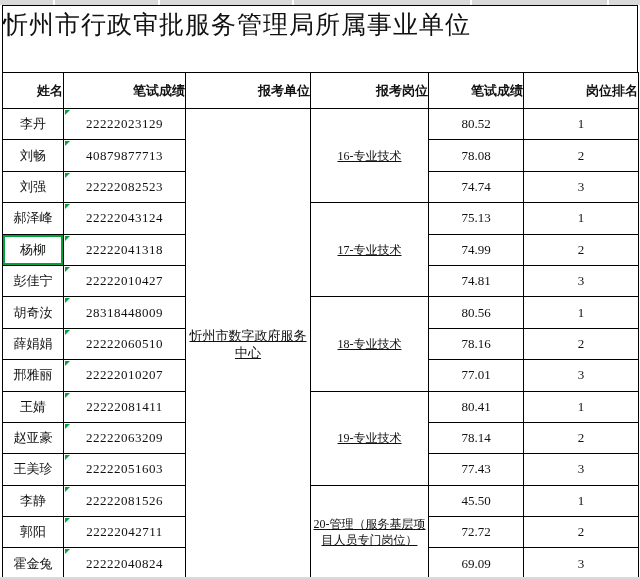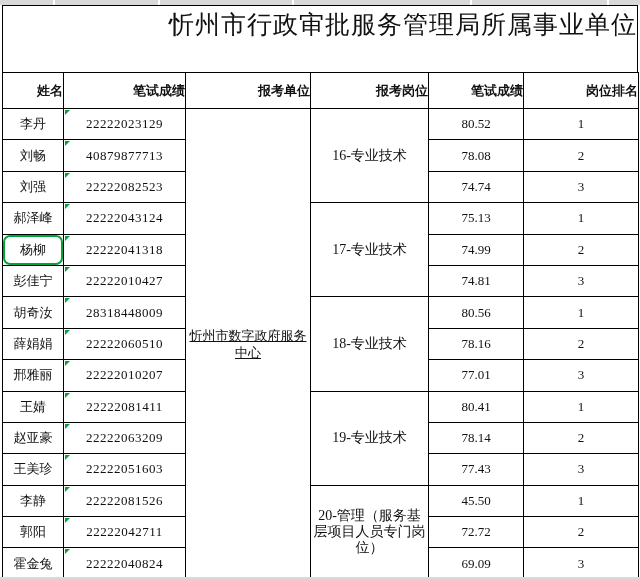--- a/index.html
+++ b/index.html
@@ -6,32 +6,32 @@
   * { margin:0; padding:0; box-sizing:border-box; }
   html,body { width:640px; height:579px; background:#ffffff; overflow:hidden; }
   body { font-family:"Liberation Serif","DejaVu Serif",serif; color:#111; position:relative; }
 
   .top-strip { position:absolute; left:0; top:0; width:640px; height:5px; background:var(--strip); }
   .top-strip .gap { position:absolute; top:0; width:2px; height:5px; background:#ffffff; }
 
   .sheet { position:absolute; left:2px; top:5px; width:636px; }
 
   .title-block { border:1px solid var(--border); border-bottom:none; height:67px;
-    text-align:right; padding-top:3px; }
+    text-align:left; padding-top:3px; }
   .title-line { font-size:25px; line-height:31px; letter-spacing:1px; white-space:nowrap; }
 
   table { border-collapse:collapse; width:636px; table-layout:fixed; }
   th,td { border:1px solid var(--border); text-align:center; vertical-align:middle;
     font-size:13px; overflow:hidden; }
   th { height:36px; font-weight:bold;text-align:right; }
   td { height:31.4px; }
   td.c-ticket { position:relative; letter-spacing:0.5px; }
   td.c-unit { font-size:13px; line-height:17px; padding:0 2px;text-decoration:underline; }
-  td.c-pos { font-size:14px; line-height:16px; padding:0 1px; }
-  td.selected { box-shadow:inset 0 0 0 2px var(--accent);border-radius:7px; }
+  td.c-pos { font-size:12px; line-height:16px; padding:0 1px;text-decoration:underline; }
+  td.selected { box-shadow:inset 0 0 0 2px var(--accent); }
 
   .tri { position:absolute; left:1px; top:1px; width:0; height:0;
     border-top:5px solid var(--accent); border-right:5px solid transparent; }
 
   .bottom-strip { position:absolute; left:0; bottom:0; width:640px; height:2px; background:var(--strip); }
 </style>
 </head>
 <body>
 
 <div class="top-strip">

